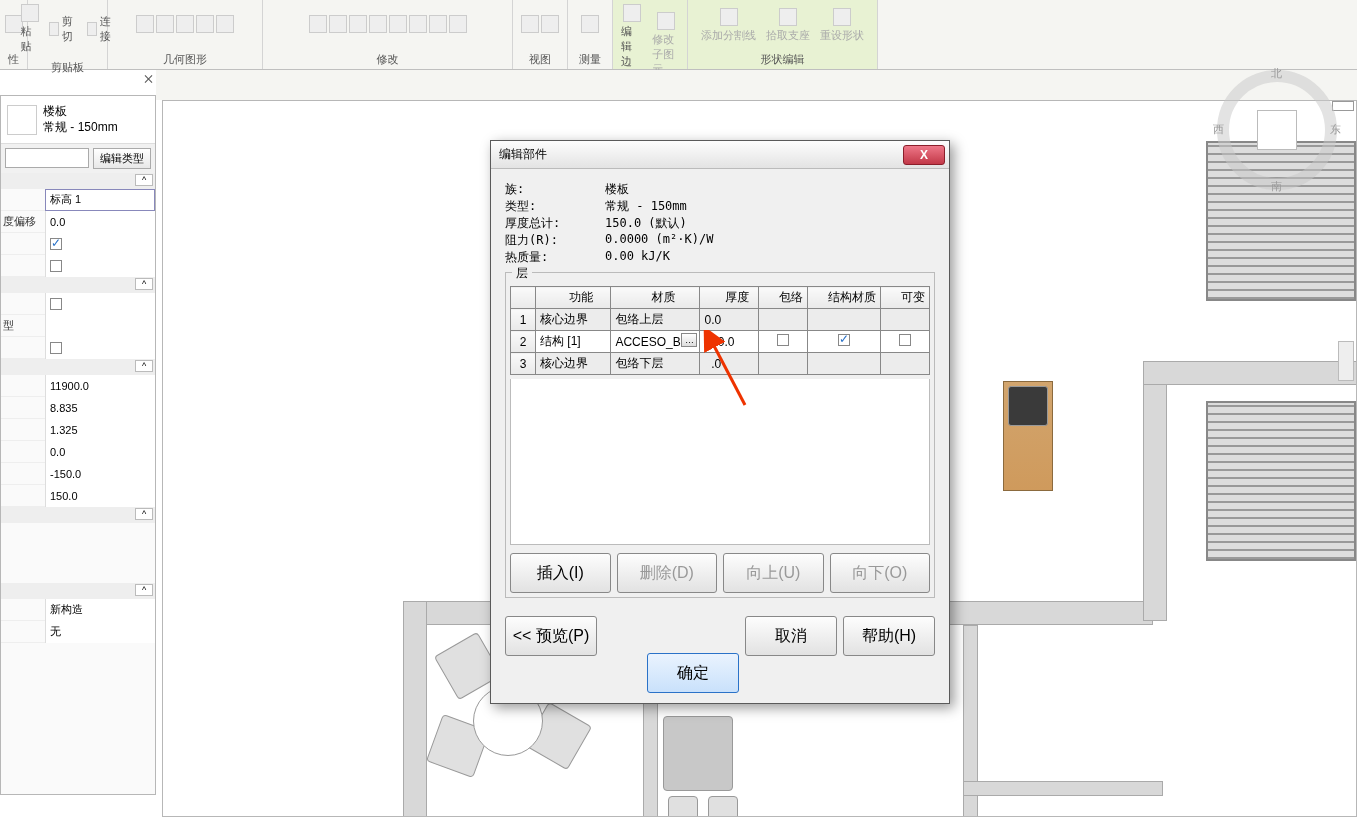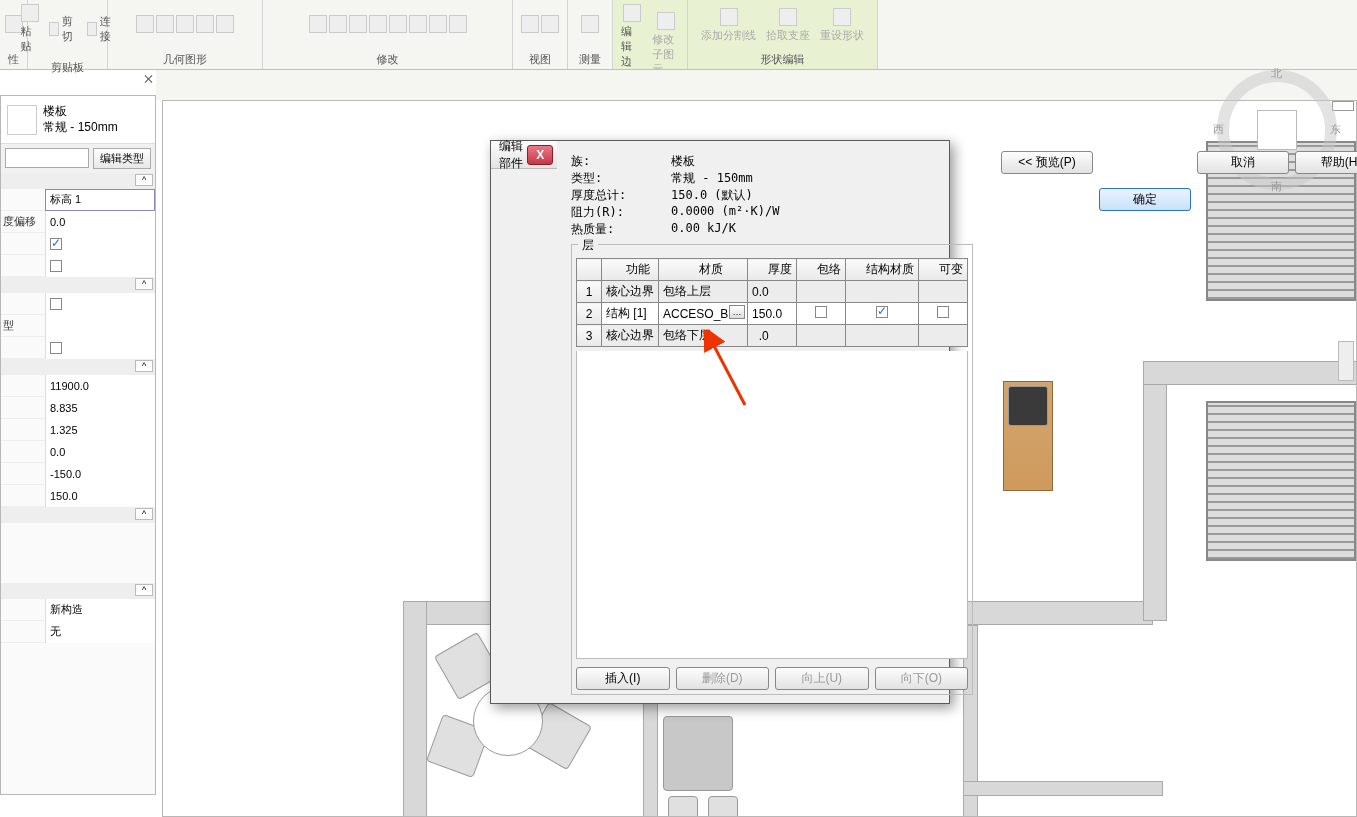--- a/index.html
+++ b/index.html
@@ -124,21 +124,21 @@
 .furn { position: absolute; border-radius: 4px; background: #e0e0e0; border: 1px solid #999; }
 
 
 .dialog {
   position: absolute;
   left: 490px; top: 140px;
   width: 460px; height: 564px;
   background: #f0f0f0;
   border: 1px solid #5a5a5a;
   box-shadow: 4px 4px 12px rgba(0,0,0,0.4);
-  display: flex; flex-direction: row;
+  display: flex; flex-direction: column;
   z-index: 100;
 }
 .dlg-title {
   height: 28px; background: linear-gradient(#fdfdfd,#e3e3e3);
   display: flex; align-items: center; padding-left: 8px;
   border-bottom: 1px solid #bbb;
 }
 .dlg-close {
   margin-left: auto; width: 42px; height: 20px; margin-right: 4px;
   background: linear-gradient(#e78, #c23848); border: 1px solid #8a1e2a; border-radius: 3px;
@@ -169,22 +169,22 @@
 .chk { width: 12px; height: 12px; border: 1px solid #888; display: inline-block; background:#fff; position:relative;}
 .chk.on::after { content: '✓'; position: absolute; left: 0; top: -3px; color: #2a72c8; font-size: 12px; }
 .mat-cell { position: relative; }
 .mat-btn {
   position: absolute; right: 2px; top: 2px; width: 16px; height: 14px;
   border: 1px solid #888; background: linear-gradient(#fff,#ddd); font-size: 9px; text-align:center; line-height:12px;
 }
 .tbl-space { flex:1; border:1px solid #bbb; margin: 0 4px 4px; background:#fff; border-top:none; }
 .btn-row { display:flex; gap:6px; padding: 4px; }
 .dlg-btn {
-  flex:1; height: 23px; border:1px solid #888; background: linear-gradient(#fdfdfd,#e2e2e2);
-  border-radius: 3px; font-size: 12px;
+  flex:1; height: 40px; border:1px solid #888; background: linear-gradient(#fdfdfd,#e2e2e2);
+  border-radius: 3px; font-size: 16px;
 }
 .dlg-btn.disabled { color:#999; }
 .dlg-btn.primary { border: 1px solid #2a72c8; background: linear-gradient(#eaf3fe,#c9e1fb); margin-top: 37px; }
 .dlg-foot { display:flex; gap: 6px; padding: 10px 14px; justify-content: space-between; }
 .dlg-foot .dlg-btn { flex: 0 0 92px; }
 
 
 .arrow {
   position: absolute; left: 700px; top: 330px; width: 50px; height: 80px; pointer-events: none; z-index:200;
 }

